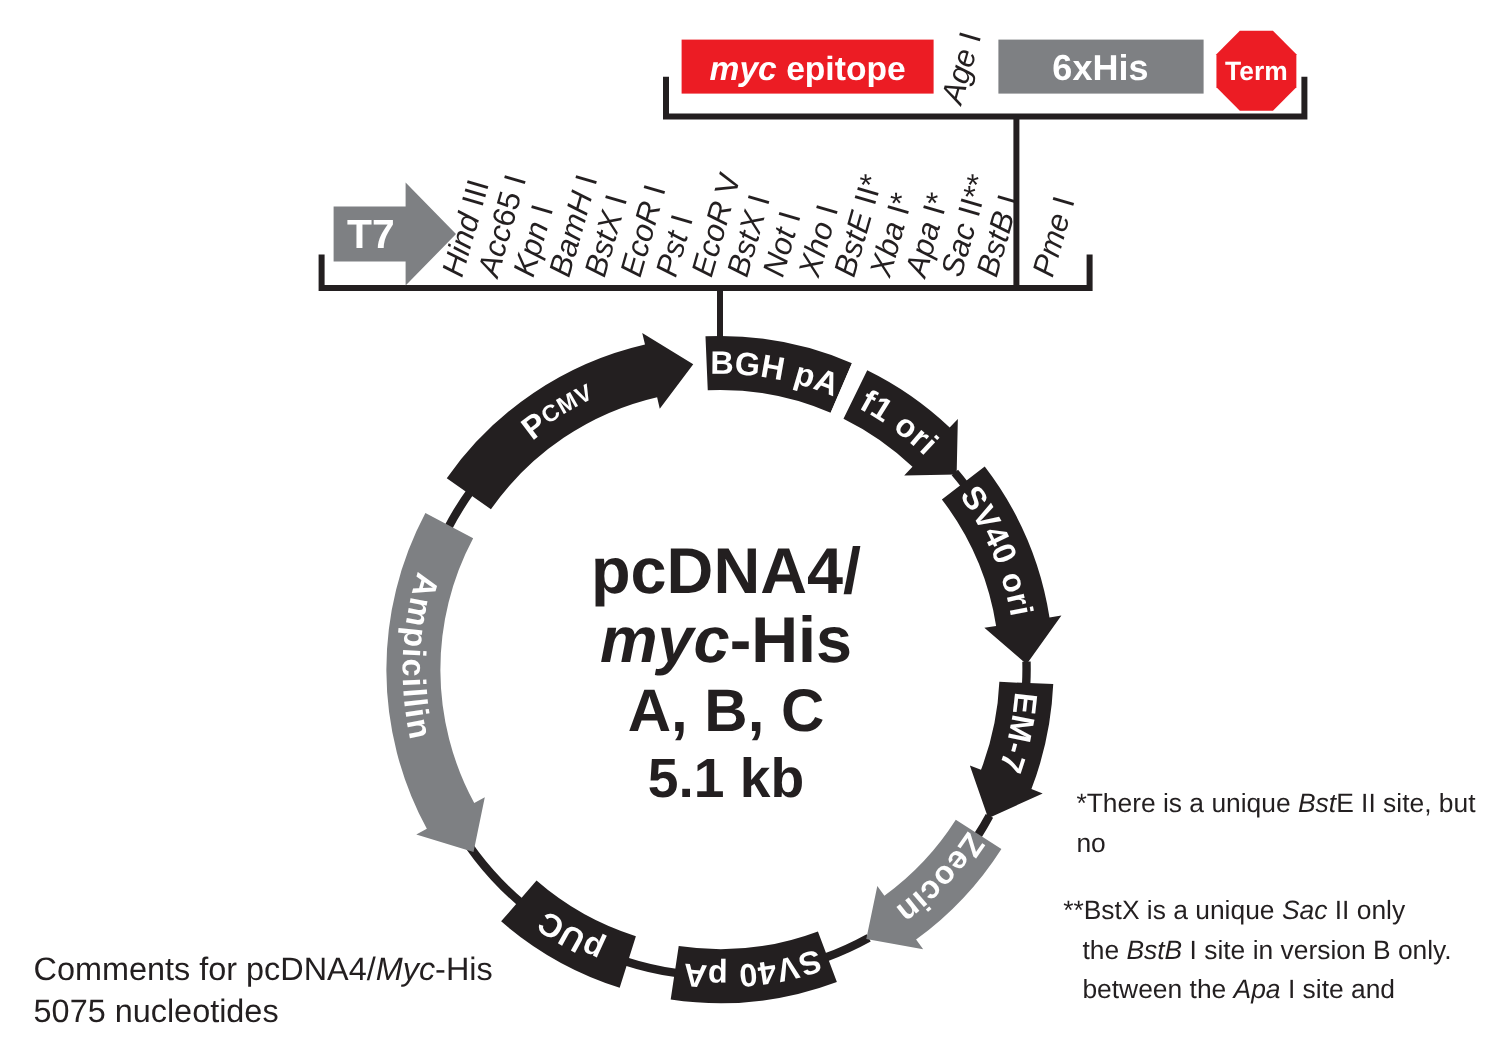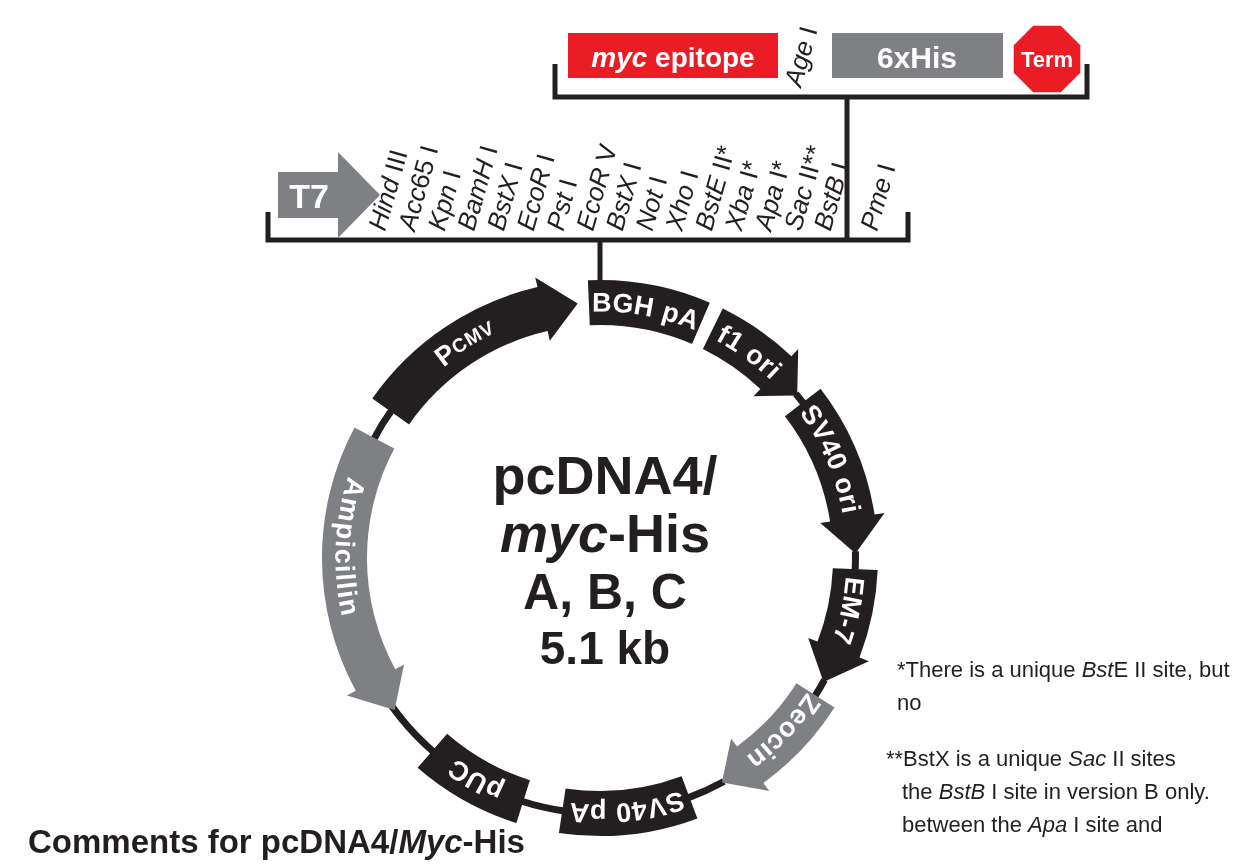--- a/index.html
+++ b/index.html
@@ -20,22 +20,22 @@
   .box-label{font-weight:bold;fill:var(--white);}
   .t7-label{font-size:34px;font-weight:bold;fill:var(--white);}
   .title1{font-size:54px;font-weight:bold;fill:var(--ink);}
   .title3{font-size:50px;font-weight:bold;fill:var(--ink);}
   .title4{font-size:46px;font-weight:bold;fill:var(--ink);}
   .red-fill{fill:var(--red);}
   .gray-fill{fill:var(--gray);}
   .footnote{position:absolute;color:var(--ink);font-size:22px;line-height:33px;}
   .fn-indent-sm{padding-left:8px;}
   .fn-indent{padding-left:16px;}
-  .comments{position:absolute;left:28px;top:824px;color:var(--ink);
-            font-size:33px;font-weight:bold;line-height:35px;}
+  .comments{position:absolute;left:28px;top:791px;color:var(--ink);
+            font-size:27px;font-weight:normal;line-height:35px;}
 </style>
 </head>
 <body>
 
 <svg width="1257" height="866" viewBox="0 0 1257 866">
 
   <defs>
     <path id="lp-pcmv" d="M 344.7 566.9 A 255.5 255.5 0 0 1 719.9 332.4"></path>
     <path id="lp-bgh" d="M 405.7 392.1 A 255.5 255.5 0 0 1 840.8 472.7"></path>
     <path id="lp-f1" d="M 496.1 324.6 A 255.5 255.5 0 0 1 854.1 584.7"></path>
@@ -140,20 +140,21 @@
     <text x="605" y="552" text-anchor="middle" class="title1"><tspan class="it">myc</tspan><tspan>-His</tspan></text>
     <text x="605" y="609" text-anchor="middle" class="title3">A, B, C</text>
     <text x="605" y="664" text-anchor="middle" class="title4">5.1 kb</text>
   </g>
 </svg>
 
 <div class="footnote" style="left:897px;top:653px;">
   <div><span>*There is a unique </span><span class="it">Bst</span><span>E II site, but no</span></div>
 </div>
 <div class="footnote" style="left:886px;top:742px;">
-  <div><span>**BstX is a unique </span><span class="it">Sac</span><span> II sites</span></div>
+  <div><span>**BstX is a unique </span><span class="it">Sac</span><span> II only</span></div>
   <div class="fn-indent"><span>the </span><span class="it">BstB</span><span> I site in version B only.</span></div>
   <div class="fn-indent"><span>between the </span><span class="it">Apa</span><span> I site and</span></div>
 </div>
 
 <div class="comments">
   <div><span>Comments for pcDNA4/</span><span class="it">Myc</span><span>-His</span></div>
+  <div>5075 nucleotides</div>
 </div>
 
 </body></html>

